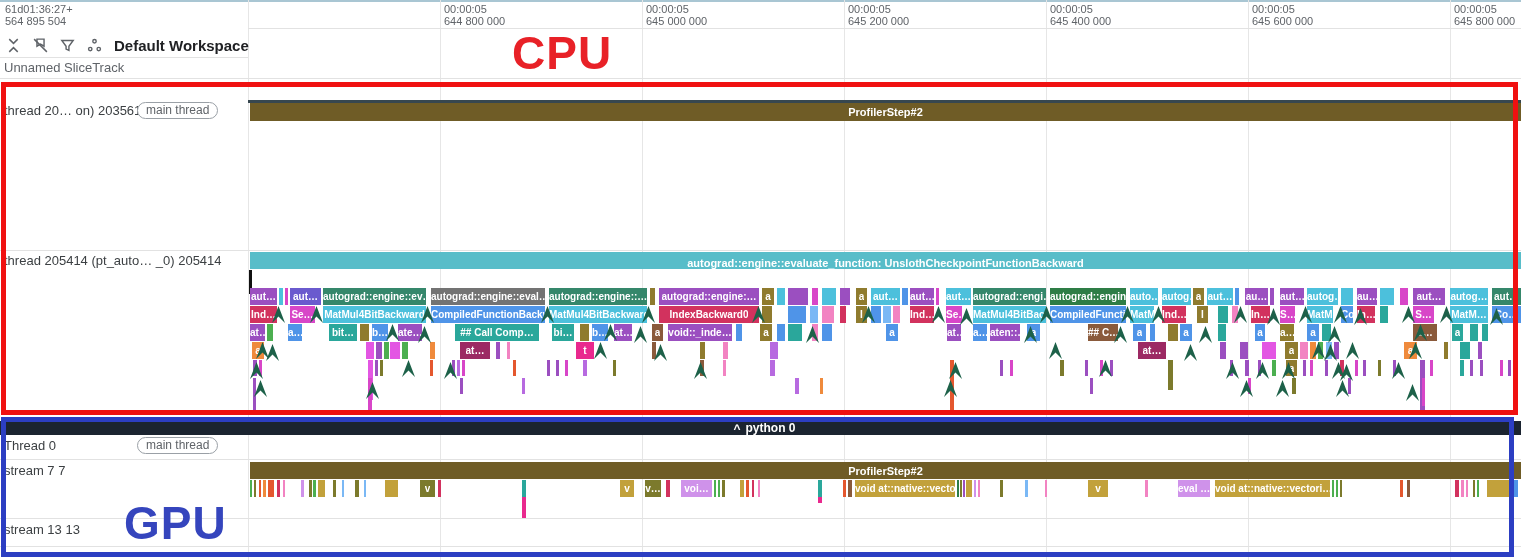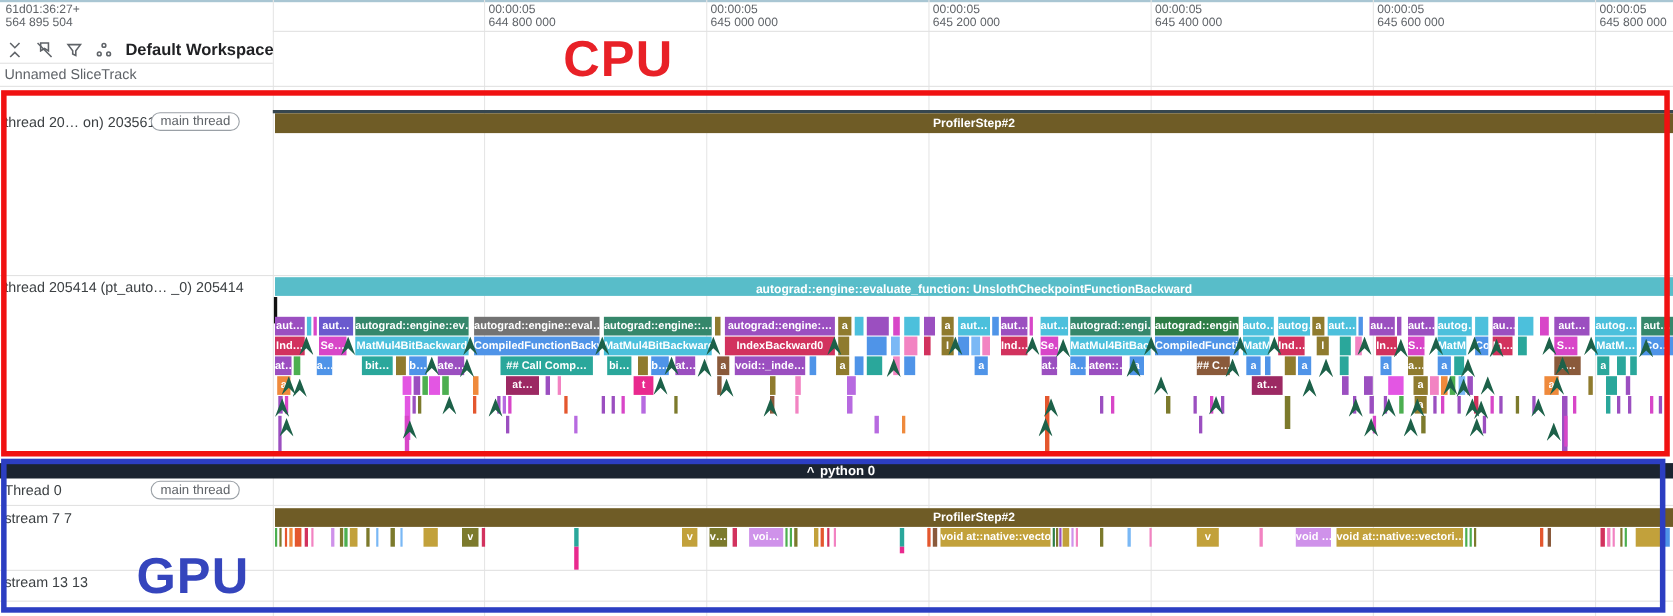--- a/index.html
+++ b/index.html
@@ -467,21 +467,21 @@
       <div class="slice" style="left: 974px; top: 480px; width: 2px; height: 17px; background: rgb(207, 146, 234);"></div>
       <div class="slice" style="left: 978px; top: 480px; width: 2px; height: 17px; background: rgb(242, 131, 194);"></div>
       <div class="slice" style="left: 1000px; top: 480px; width: 3px; height: 17px; background: rgb(124, 122, 44);"></div>
       <div class="slice" style="left: 1025px; top: 480px; width: 3px; height: 17px; background: rgb(122, 184, 245);"></div>
       <div class="slice" style="left: 1045px; top: 480px; width: 2px; height: 17px; background: rgb(242, 131, 194);"></div>
       <div class="slice" style="left: 1088px; top: 480px; width: 20px; height: 17px; background: rgb(194, 161, 59);">
         <span>v</span>
       </div>
       <div class="slice" style="left: 1145px; top: 480px; width: 3px; height: 17px; background: rgb(242, 131, 194);"></div>
       <div class="slice" style="left: 1178px; top: 480px; width: 32px; height: 17px; background: rgb(207, 146, 234);">
-        <span>void …</span>
+        <span>eval …</span>
       </div>
       <div class="slice" style="left: 1215px; top: 480px; width: 115px; height: 17px; background: rgb(194, 161, 59);">
         <span>void at::native::vectori…</span>
       </div>
       <div class="slice" style="left: 1332px; top: 480px; width: 2px; height: 17px; background: rgb(76, 175, 80);"></div>
       <div class="slice" style="left: 1336px; top: 480px; width: 2px; height: 17px; background: rgb(76, 175, 80);"></div>
       <div class="slice" style="left: 1340px; top: 480px; width: 2px; height: 17px; background: rgb(124, 122, 44);"></div>
       <div class="slice" style="left: 1400px; top: 480px; width: 3px; height: 17px; background: rgb(228, 87, 46);"></div>
       <div class="slice" style="left: 1407px; top: 480px; width: 3px; height: 17px; background: rgb(138, 90, 59);"></div>
       <div class="slice" style="left: 1455px; top: 480px; width: 4px; height: 17px; background: rgb(210, 50, 94);"></div>

